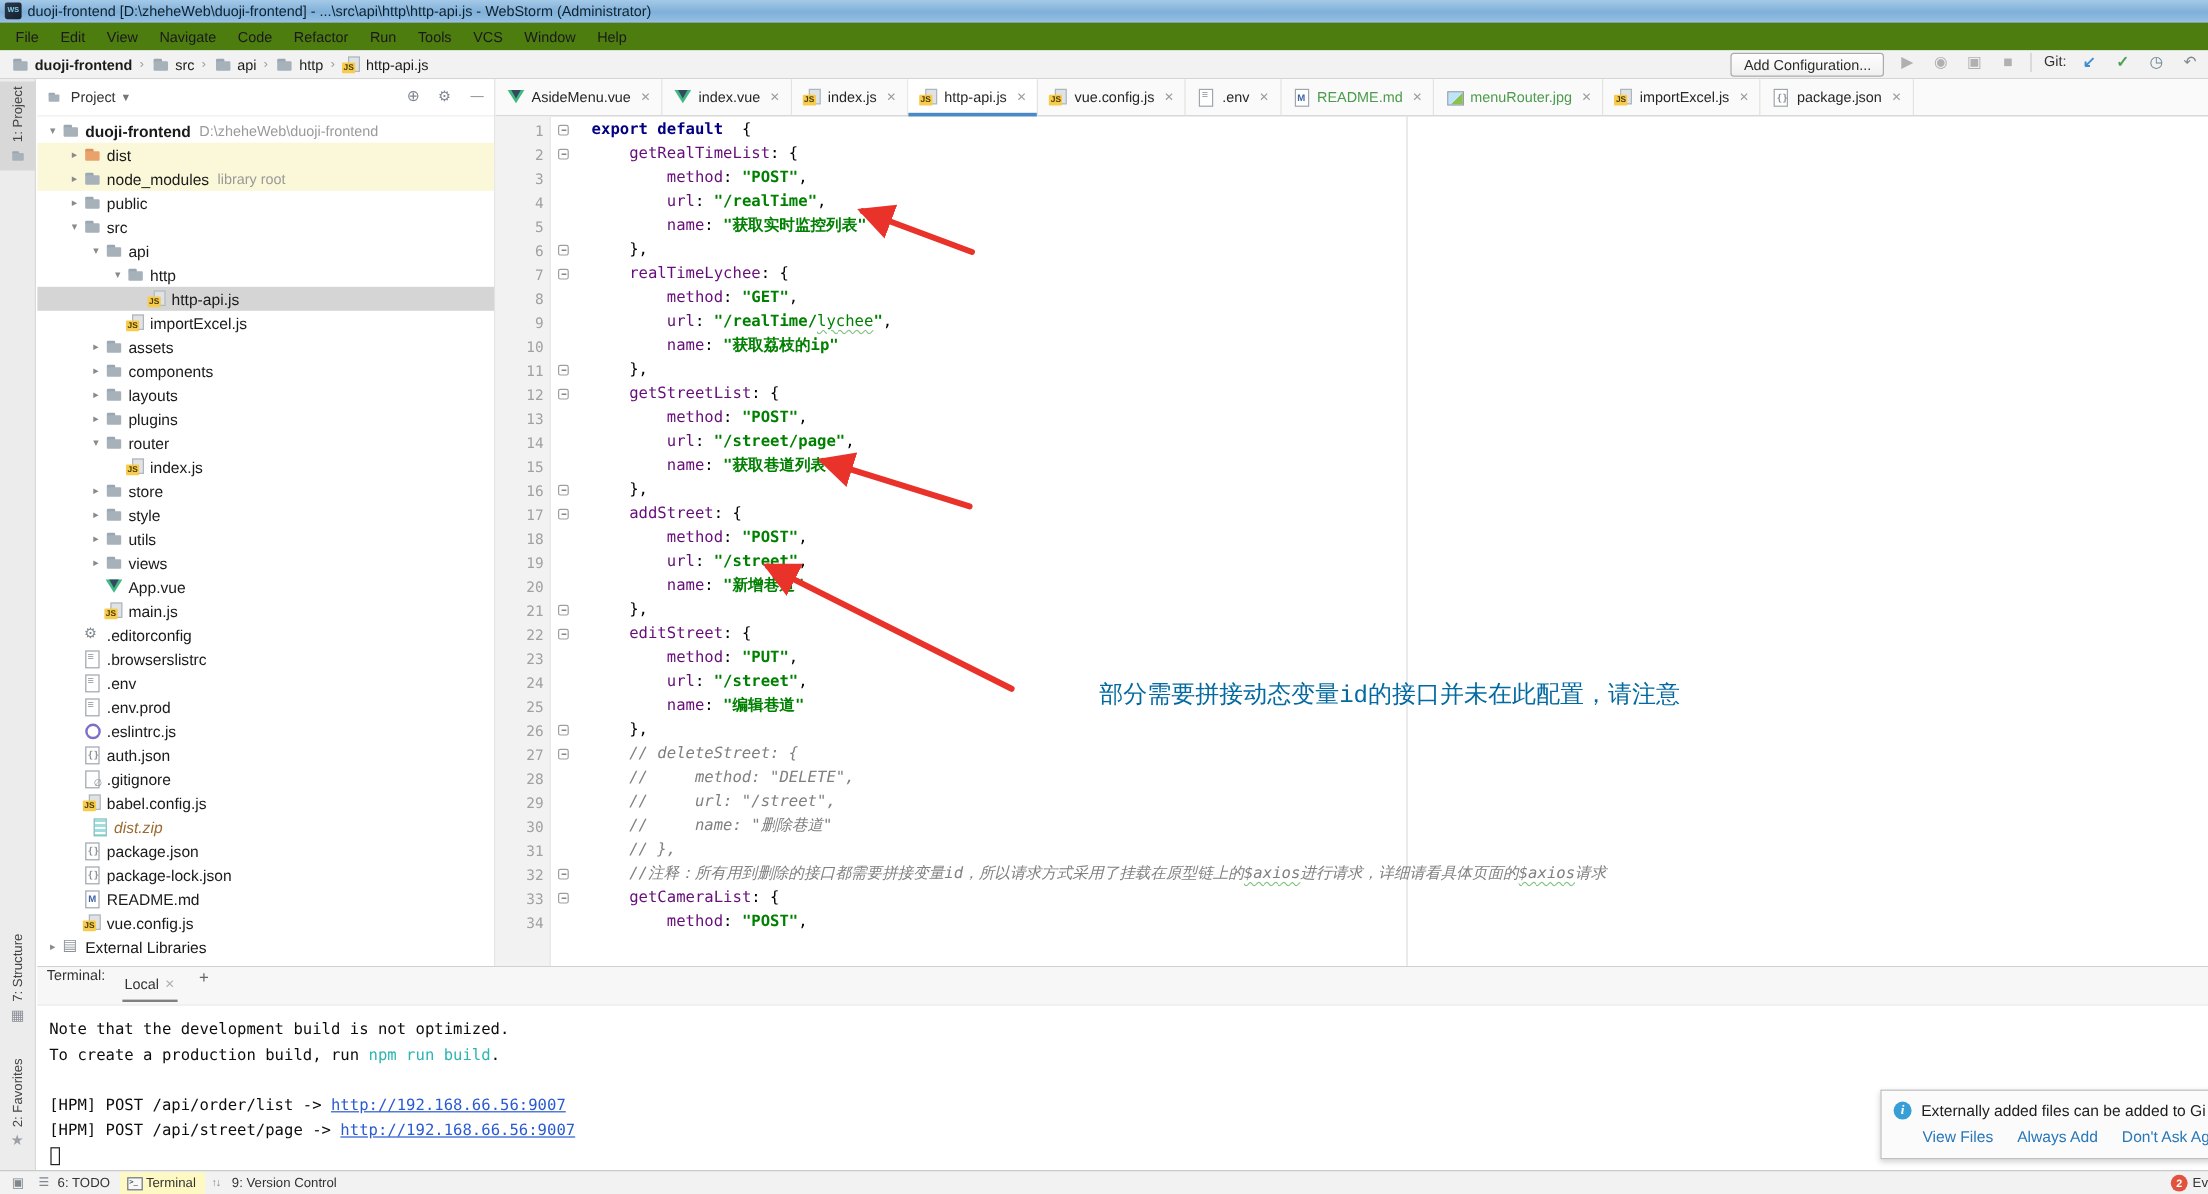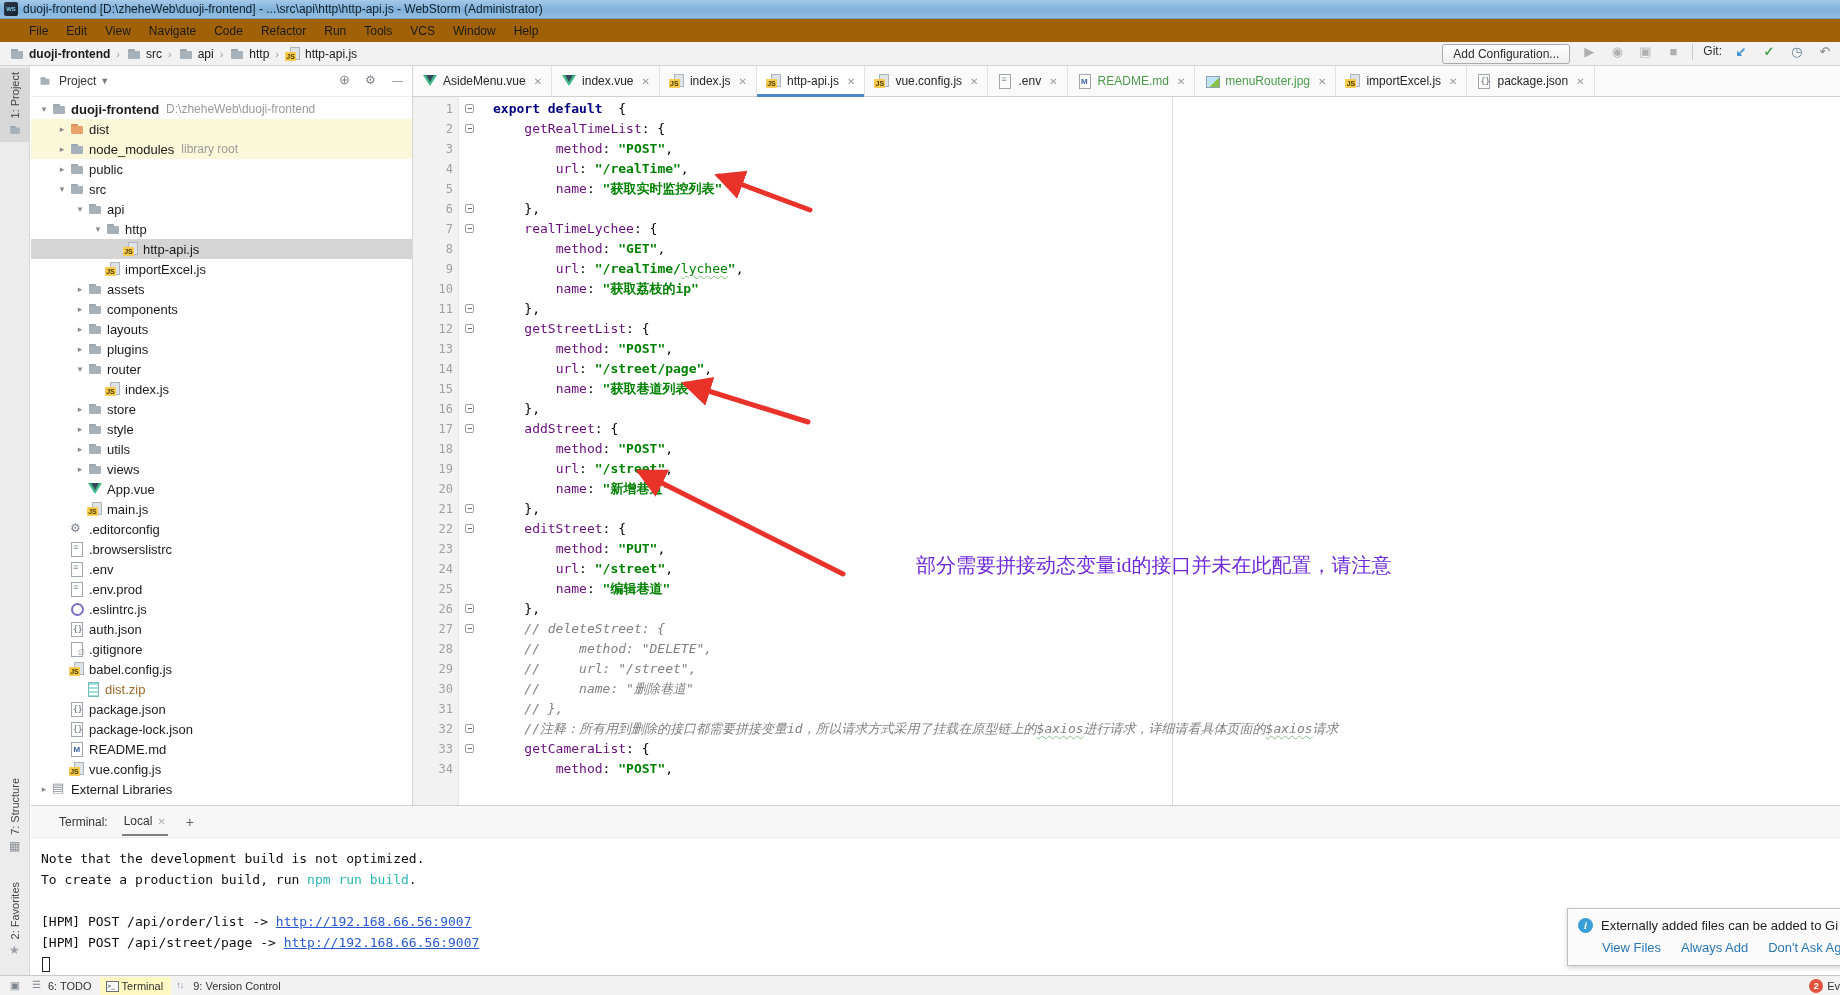--- a/index.html
+++ b/index.html
@@ -5,21 +5,21 @@
   * { margin:0; padding:0; box-sizing:border-box; }
   html,body { width:1840px; height:995px; overflow:hidden; }
   body { font-family:"Liberation Sans", sans-serif; font-size:12px; color:#1a1a1a; background:#fff; position:relative; }
 
   
   .titlebar { height:19px; background:linear-gradient(180deg,#a5c9e8 0%,#7fb0d9 55%,#93bee3 100%); display:flex; align-items:center; padding-left:4px; border-bottom:1px solid #6f9cc0; }
   .ws-logo { width:14px; height:14px; background:linear-gradient(135deg,#2f3a4d,#13202e); color:#7fd0e8; font:bold 6px/14px "Liberation Sans",sans-serif; text-align:center; border-radius:2px; margin-right:5px; }
   .titlebar .t-text { font-size:12px; color:#10212e; white-space:nowrap; }
 
   
-  .menubar { height:23px; background:#a16207; display:flex; align-items:center; padding-left:20px; }
+  .menubar { height:23px; background:#4d7c0f; display:flex; align-items:center; padding-left:4px; }
   .menubar .mi { padding:3px 9px; cursor:default; }
 
   
   .toolbar { height:24px; background:#f2f2f2; border-bottom:1px solid #d4d4d4; display:flex; align-items:center; padding:0 6px; }
   .crumbs { display:flex; align-items:center; gap:3px; flex:1; }
   .crumb { display:flex; align-items:center; gap:4px; padding:1px 3px; }
   .crumb.b { font-weight:bold; }
   .crumb-sep { color:#9b9b9b; font-size:11px; }
   .tb-right { display:flex; align-items:flex-start; gap:10px; }
   .add-config { border:1px solid #ababab; border-radius:3px; background:linear-gradient(#fefefe,#f0f0f0); padding:2px 10px; font-size:12px; color:#2b2b2b; }
@@ -99,26 +99,26 @@
   .foldbox { position:absolute; left:52px; top:5px; width:9px; height:9px; border:1px solid #9e9e9e; border-radius:2px; background:#fff; }
   .foldbox::before { content:""; position:absolute; left:1.5px; top:3px; width:4px; height:1px; background:#666; }
   .ctext { position:absolute; left:80px; }
   .k { color:#000080; font-weight:bold; }
   .p { color:#660e7a; }
   .s { color:#008000; font-weight:bold; }
   .sw { color:#008000; font-weight:normal; text-decoration:underline wavy #86c386 1px; text-underline-offset:2px; }
   .c { color:#808080; font-style:italic; }
   .cw { color:#808080; font-style:italic; text-decoration:underline wavy #86c386 1px; text-underline-offset:2px; }
   .t { color:#000; }
-  .annot-text { position:absolute; font-size:20px; color:#6d28d9; font-family:Liberation Serif, serif; white-space:nowrap; }
+  .annot-text { position:absolute; font-size:20px; color:#0369a1; font-family:Liberation Mono, monospace; white-space:nowrap;margin-top:16px; }
   .arrows { position:absolute; left:0; top:0; width:100%; height:100%; pointer-events:none; }
 
   
   .terminal { position:absolute; left:31px; right:0; bottom:0; height:170px; background:#fff; border-top:1px solid #d0d0d0; }
-  .term-head { height:32px; background:#f7f7f7; display:flex; align-items:center; padding-left:28px; gap:14px; border-bottom:1px solid #ececec; }
+  .term-head { height:32px; background:#f7f7f7; display:flex; align-items:flex-start; padding-left:8px; gap:14px; border-bottom:1px solid #ececec; }
   .term-lbl { color:#333; }
   .term-tab { display:flex; align-items:center; gap:5px; padding:7px 2px 6px; border-bottom:2px solid #808080; color:#333; }
   .term-tab .x { color:#b0b0b0; font-size:10px; }
   .term-plus { color:#666; font-size:14px; margin-left:4px; }
   .term-out { padding:10px 0 0 10px; font:13px/21px "DejaVu Sans Mono",monospace; color:#0d0d0d; }
   .term-out .cmd { color:#2cb5b5; }
   .term-out a { color:#2a5ad2; text-decoration:underline; }
   .cursor { display:inline-block; width:8px; height:15px; border:1px solid #222; vertical-align:middle; margin-left:1px; }
 
   
@@ -368,21 +368,21 @@
         <div class="trow" style="padding-left: 24px;">
           <span class="chev"></span>
           <span class="ic ic-ignore"></span>
           <span class="tlabel">.gitignore</span>
         </div>
         <div class="trow" style="padding-left: 24px;">
           <span class="chev"></span>
           <span class="ic ic-js"></span>
           <span class="tlabel">babel.config.js</span>
         </div>
-        <div class="trow" style="padding-left: 40px;">
+        <div class="trow" style="padding-left: 30px; font-style: italic;">
           <span class="chev"></span>
           <span class="ic ic-zip"></span>
           <span class="tlabel" style="color: rgb(156, 106, 47);">dist.zip</span>
         </div>
         <div class="trow" style="padding-left: 24px;">
           <span class="chev"></span>
           <span class="ic ic-json"></span>
           <span class="tlabel">package.json</span>
         </div>
         <div class="trow" style="padding-left: 24px;">

